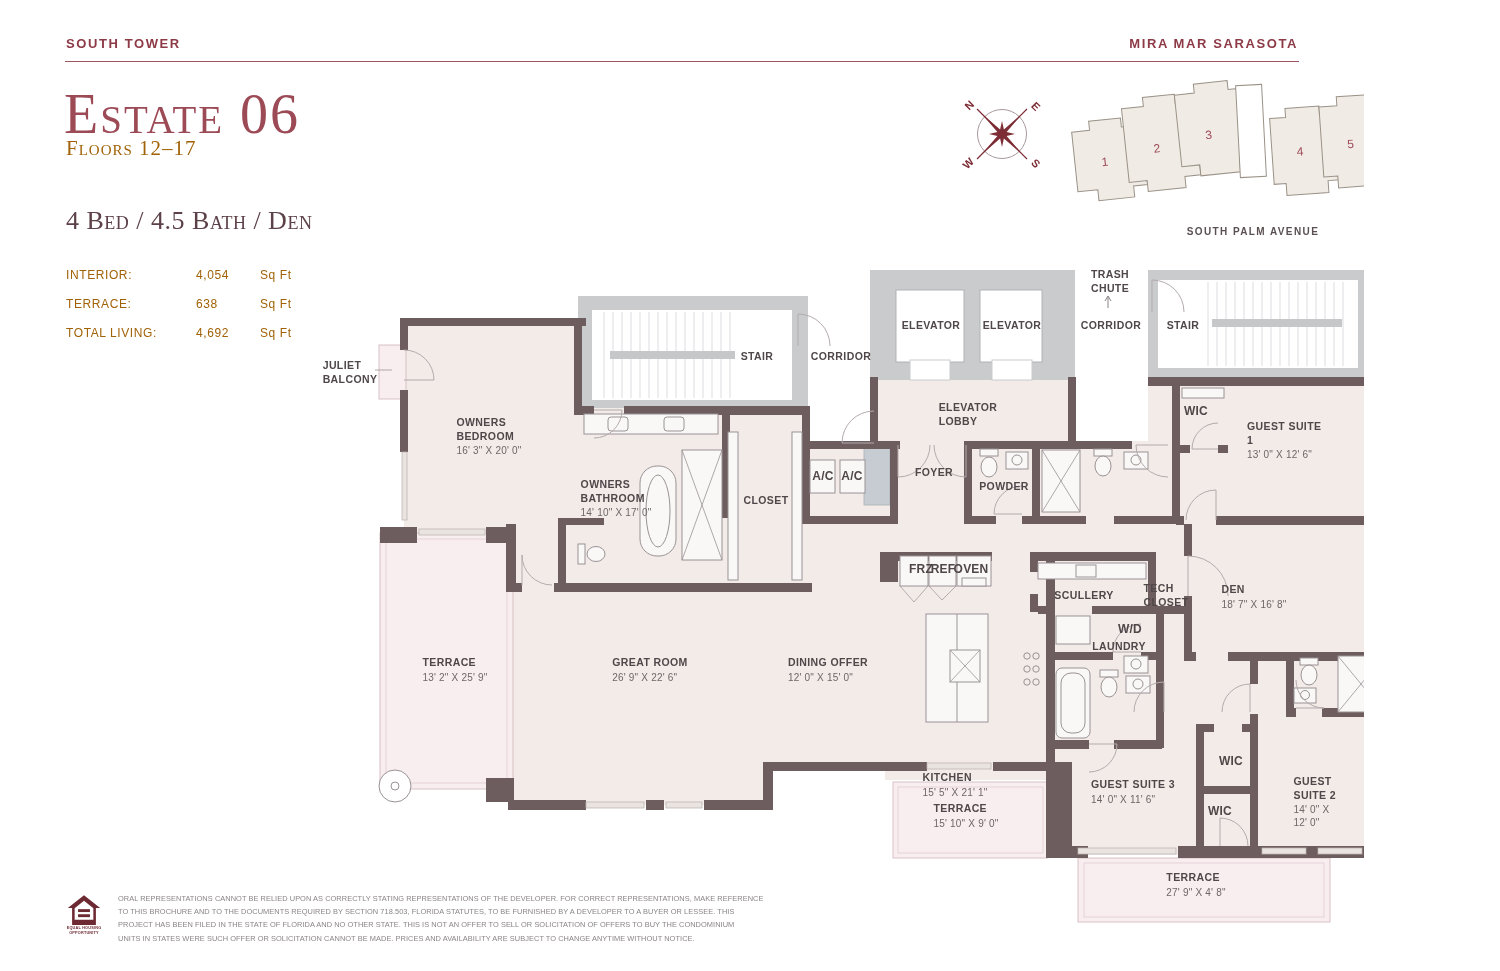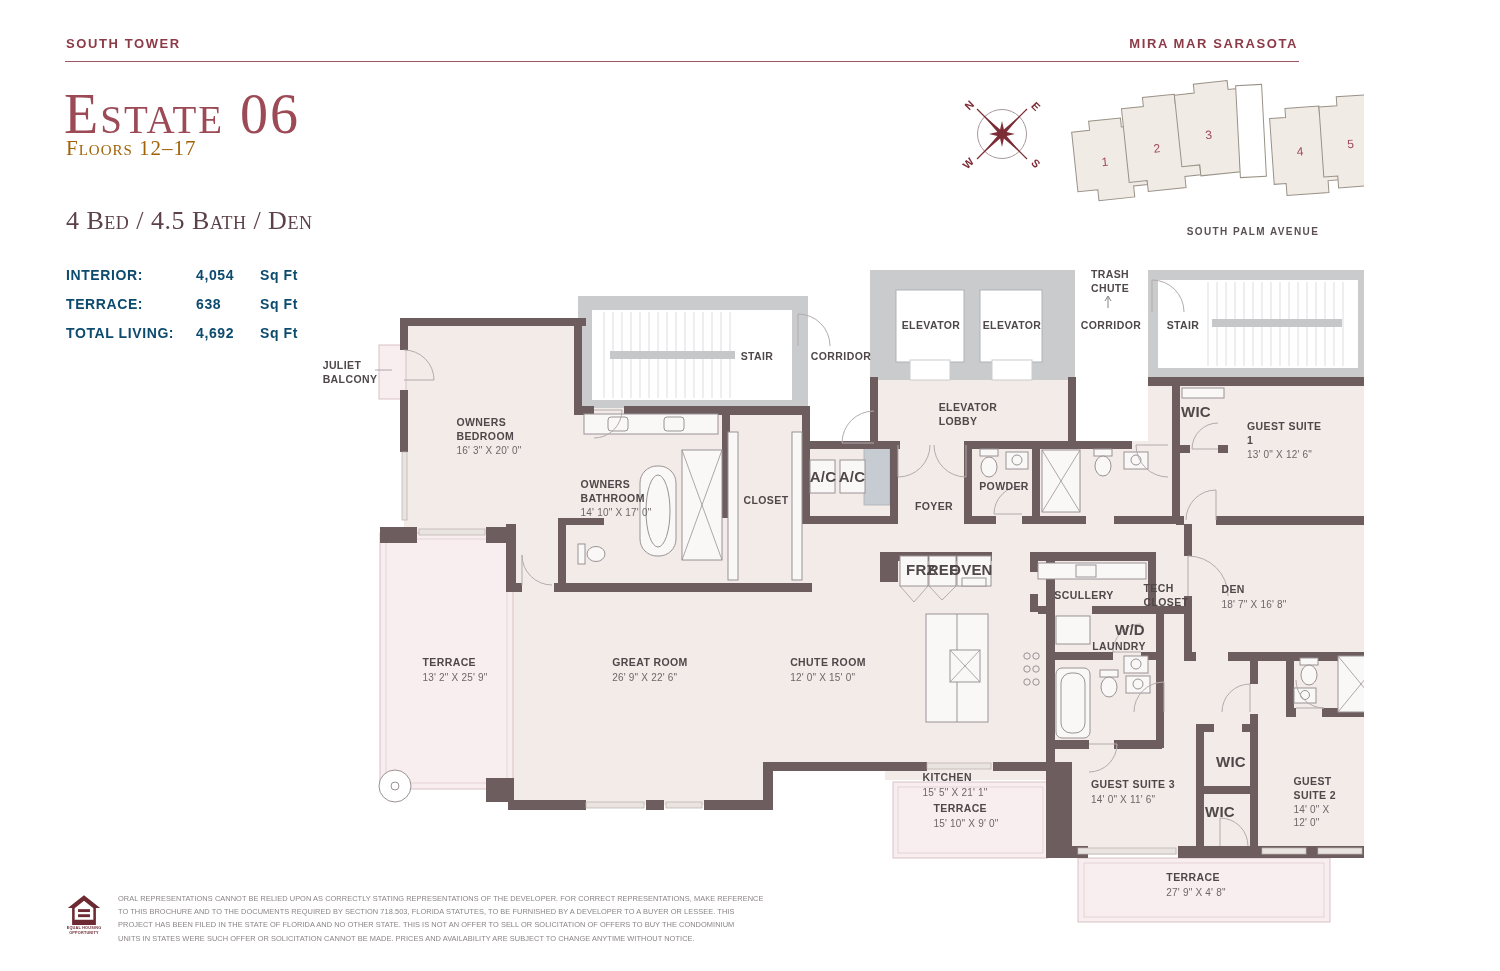--- a/index.html
+++ b/index.html
@@ -13,27 +13,27 @@
   
   .estate{position:absolute;left:64px;top:86px;font-family:"Liberation Serif",serif;
           font-variant:small-caps;font-weight:400;font-size:56px;color:#9d4a57;letter-spacing:2px;line-height:1}
   .floors{position:absolute;left:66px;top:136px;font-family:"Liberation Serif",serif;
           font-variant:small-caps;font-weight:400;font-size:21px;color:#a16207;letter-spacing:1px}
   .specs{position:absolute;left:66px;top:206px;font-family:"Liberation Serif",serif;
          font-variant:small-caps;font-weight:400;font-size:26px;color:#5d4149;letter-spacing:.5px}
   
   .stats{position:absolute;left:66px;top:260px}
   .stat-row{display:grid;grid-template-columns:130px 64px auto;height:29px;align-items:center;
-            font-size:14px;font-weight:bold;color:#0c4a6e;letter-spacing:.6px}
+            font-size:12px;font-weight:normal;color:#a16207;letter-spacing:.6px}
   
   .plan-label{position:absolute;transform:translate(-50%,-50%);text-align:left;
               font-size:10.5px;font-weight:bold;color:#4f4749;letter-spacing:.4px;line-height:1.3;z-index:5}
   .plan-label .nm{white-space:pre-line;display:block}
   .plan-label .dims{display:block;font-weight:normal;font-size:10px;color:#6e6668;letter-spacing:.2px;margin-top:1px}
-  .plan-label.size-sm{font-size:15px;letter-spacing:.2px}
+  .plan-label.size-sm{font-size:12px;letter-spacing:.2px}
   
   .street{position:absolute;left:1140px;top:226px;width:226px;text-align:center;
           font-size:10px;font-weight:bold;letter-spacing:1.4px;color:#5a5052}
   
   .disclaimer{position:absolute;left:118px;top:892px;width:640px;font-size:7.9px;color:#8b8587;
               line-height:13.2px;letter-spacing:.05px;transform:scaleX(.94);transform-origin:left top}
   .disclaimer div{white-space:nowrap}
   .logo-wrap{position:absolute;left:64px;top:894px;width:40px;text-align:center}
   .logo-cap{font-size:3.8px;font-weight:bold;color:#6e2a33;letter-spacing:.2px;line-height:1.4}
   svg{display:block}
@@ -404,21 +404,21 @@
       </div>
       <div class="plan-label" style="left: 766px; top: 501px;">
         <span class="nm">CLOSET</span>
       </div>
       <div class="plan-label size-sm" style="left: 823px; top: 477px;">
         <span class="nm">A/C</span>
       </div>
       <div class="plan-label size-sm" style="left: 852px; top: 477px;">
         <span class="nm">A/C</span>
       </div>
-      <div class="plan-label" style="left: 934px; top: 507px;">
+      <div class="plan-label" style="left: 934px; top: 473px;">
         <span class="nm">FOYER</span>
       </div>
       <div class="plan-label" style="left: 1004px; top: 487px;">
         <span class="nm">POWDER</span>
       </div>
       <div class="plan-label size-sm" style="left: 1196px; top: 412px;">
         <span class="nm">WIC</span>
       </div>
       <div class="plan-label" style="left: 1286px; top: 441px;">
         <span class="nm">GUEST SUITE 1</span>
@@ -452,21 +452,21 @@
       </div>
       <div class="plan-label" style="left: 455px; top: 670px;">
         <span class="nm">TERRACE</span>
         <span class="dims">13' 2" X 25' 9"</span>
       </div>
       <div class="plan-label" style="left: 650px; top: 670px;">
         <span class="nm">GREAT ROOM</span>
         <span class="dims">26' 9" X 22' 6"</span>
       </div>
       <div class="plan-label" style="left: 828px; top: 670px;">
-        <span class="nm">CHUTE ROOM</span>
+        <span class="nm">DINING OFFER</span>
         <span class="dims">12' 0" X 15' 0"</span>
       </div>
       <div class="plan-label" style="left: 955px; top: 742px; margin-top: 43px;">
         <span class="nm">KITCHEN</span>
         <span class="dims">15' 5" X 21' 1"</span>
       </div>
       <div class="plan-label" style="left: 966px; top: 816px;">
         <span class="nm">TERRACE</span>
         <span class="dims">15' 10" X 9' 0"</span>
       </div>

